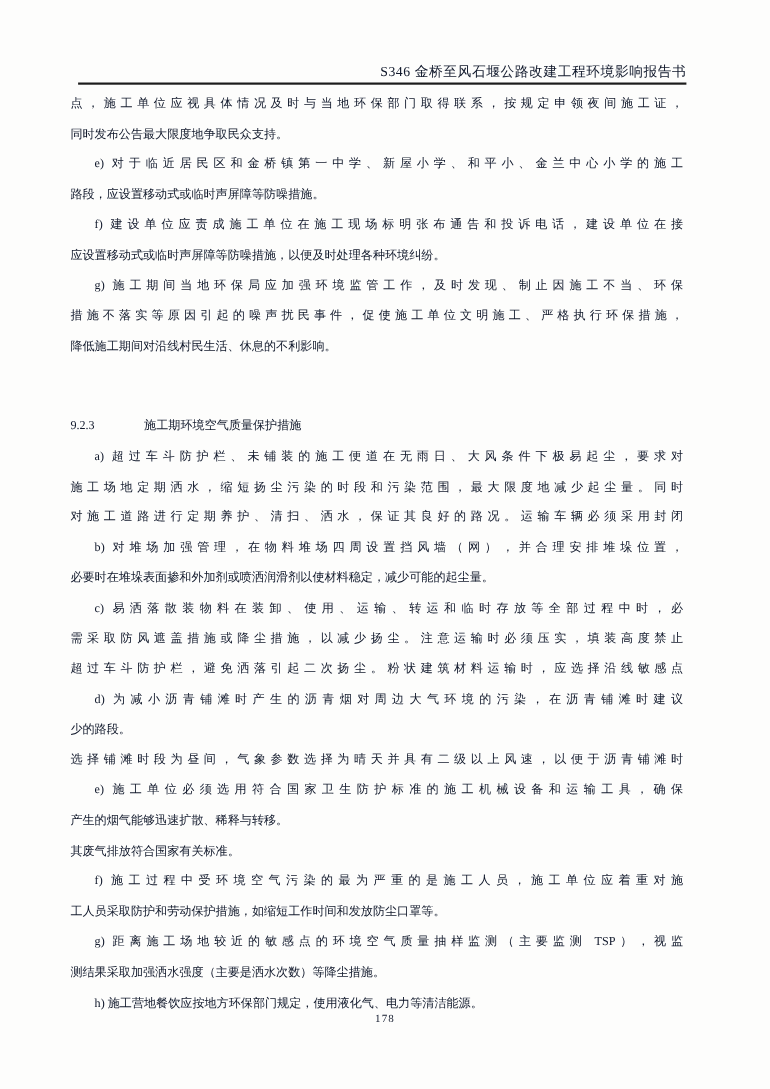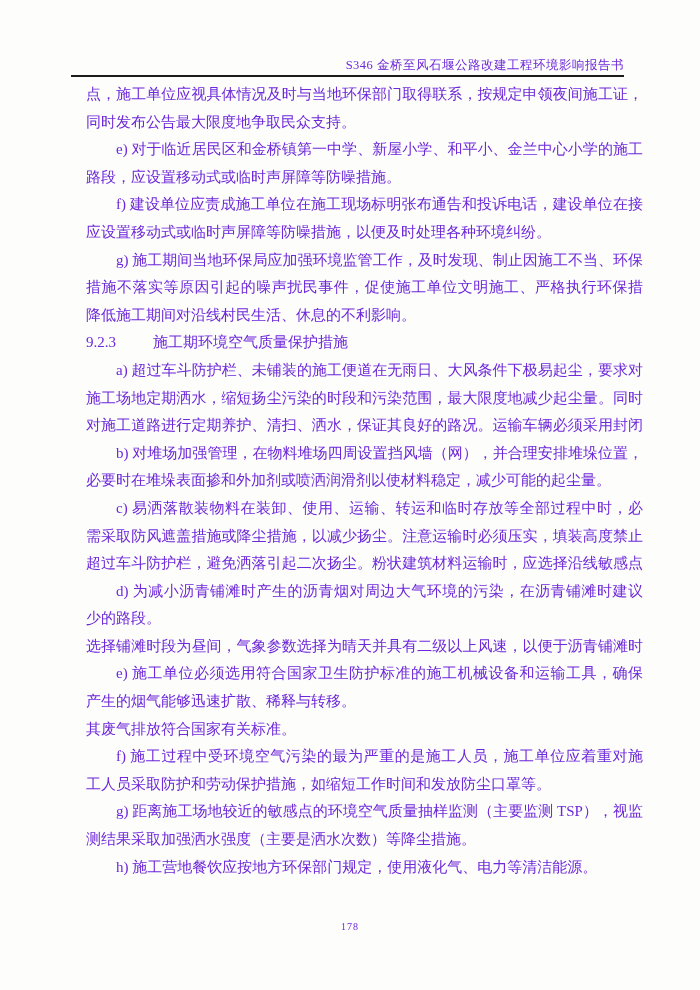--- a/index.html
+++ b/index.html
@@ -2,21 +2,21 @@
 <html><head>
 <meta charset="utf-8">
 <style>
   html, body { margin: 0; padding: 0; }
   .page {
     position: relative;
     width: 700px;
     height: 990px;
     background: #fdfdfc;
     font-family: "Liberation Serif", "DejaVu Serif", serif;
-    color: #6d28d9;
+    color: #0f172a;
     overflow: hidden;
     filter: blur(0.15px);
   }
   .header-title {
     position: absolute;
     top: 57px;
     right: 76px;
     font-size: 12.5px;
     letter-spacing: 0.5px;
     white-space: nowrap;
@@ -24,34 +24,34 @@
   .header-rule {
     position: absolute;
     left: 71px;
     right: 76px;
     top: 75px;
     height: 2px;
     background: #1c1c1c;
   }
   .body-text {
     position: absolute;
-    left: 86px;
+    left: 64px;
     top: 81px;
     width: 557px;
-    font-size: 15px;
+    font-size: 11px;
     line-height: 27.6px;
   }
   .ln { height: 27.6px; overflow: hidden; white-space: nowrap; }
   .ln.j {
     white-space: normal;
     text-align: justify;
     text-align-last: justify;
   }
   .ln.ind { text-indent: 2em; }
-  .heading { height: 27.6px; white-space: nowrap; }
+  .heading { height: 27.6px; white-space: nowrap; margin-top: 45px; }
   .heading .num { display: inline-block; min-width: 50px; }
   .heading .ttl { display: inline-block; margin-left: 17px; }
   .page-number {
     position: absolute;
     top: 921px;
     left: 0;
     width: 100%;
     text-align: center;
     font-size: 10px;
     letter-spacing: 1px;

